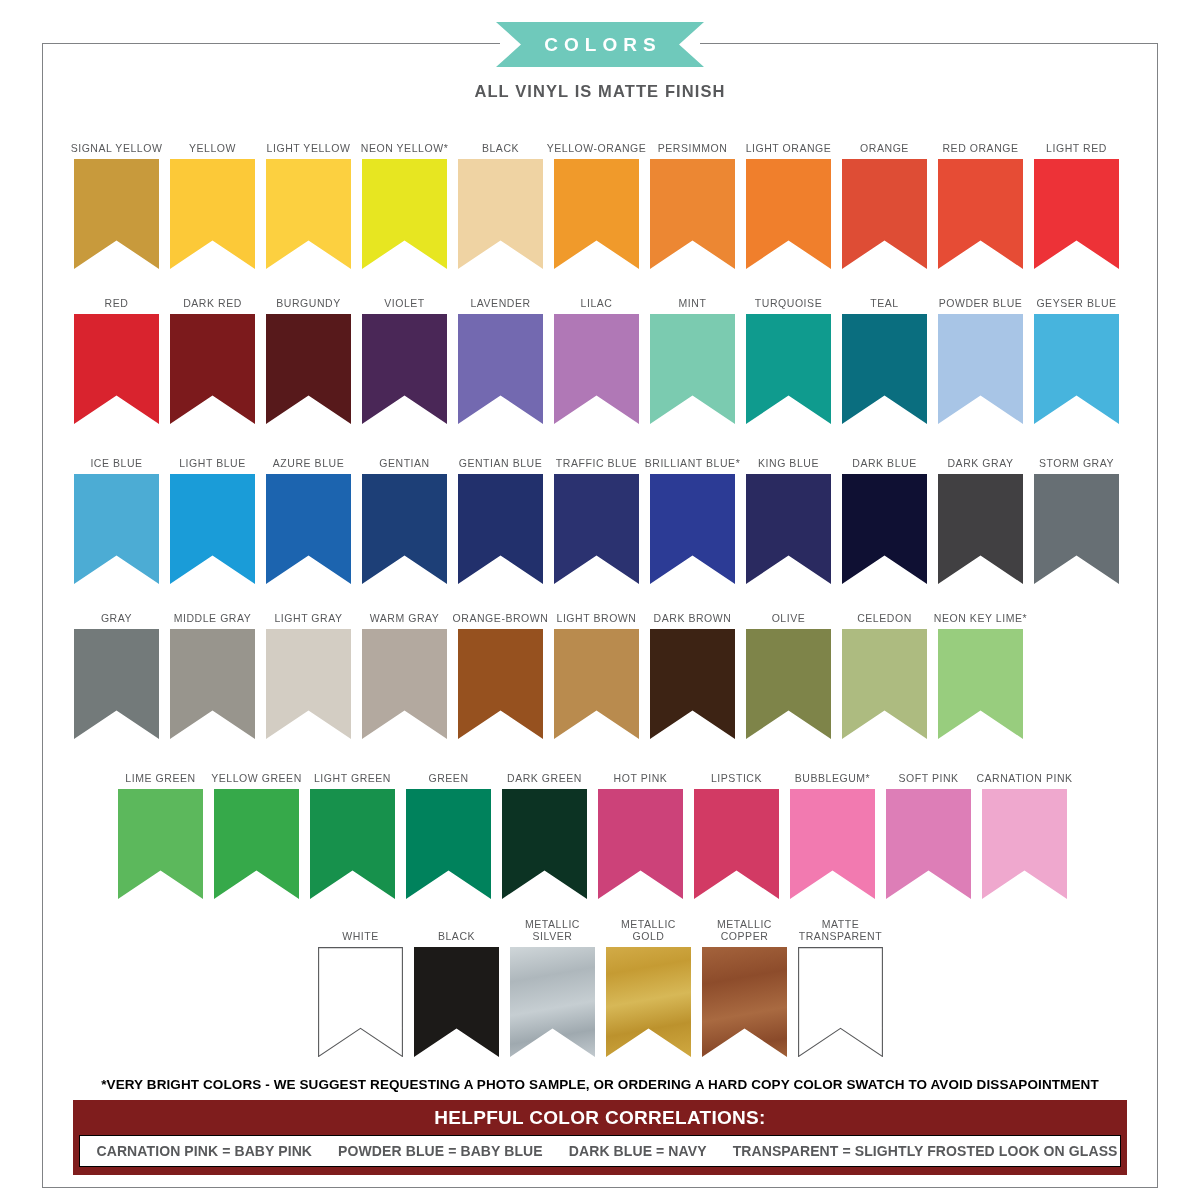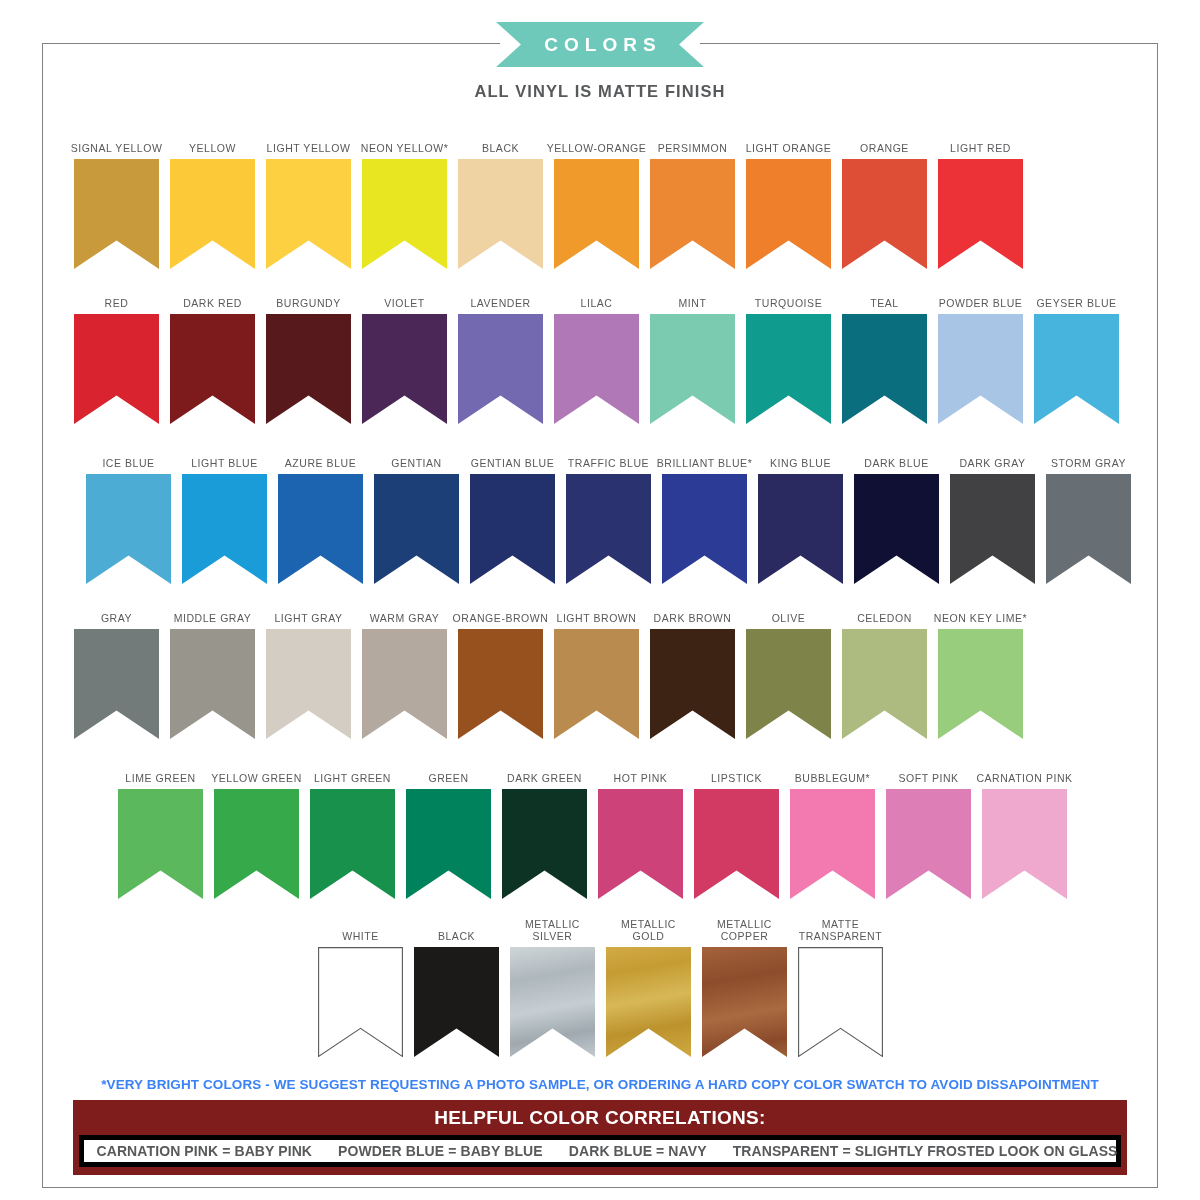--- a/index.html
+++ b/index.html
@@ -114,58 +114,58 @@
   }
   
   .swatch-outline {
     width: 85px; height: 110px;
     display: block;
   }
 
   
   #row1 { left: 74px;  top: 131px; }
   #row2 { left: 74px;  top: 286px; }
-  #row3 { left: 86px;  top: 446px; }
+  #row3 { left: 74px;  top: 446px; }
   #row4 { left: 74px;  top: 601px; }
   #row5 { left: 118px; top: 761px; }
   #row6 { left: 318px; top: 910px; }
 
   #row6 .cell-label { height: 32px; }
 
   
   .footnote {
     position: absolute;
     left: 0; top: 1077px;
     width: 1200px;
     text-align: center;
     font-size: 13.5px;
     font-weight: bold;
     letter-spacing: 0.1px;
-    color: #3b82f6;
+    color: #000000;
   }
 
   
   .corr-block {
     position: absolute;
     left: 73px; top: 1100px;
     width: 1054px;
     background: #7f1d1d;
     padding: 4px 6px 8px 6px;
   }
   .corr-title {
     text-align: center;
     color: #ffffff;
     font-size: 19px;
     font-weight: bold;
     letter-spacing: 0.3px;
     padding: 3px 0 6px 0;
   }
   .corr-list {
     background: #ffffff;
-    border: 5px solid #000000;
+    border: 1px solid #000000;
     display: flex;
     align-items: center;
     justify-content: center;
     height: 32px;
     padding-left: 14px;
   }
   .corr-item {
     font-size: 14px;
     font-weight: bold;
     color: #58595b;
@@ -225,20 +225,24 @@
         <div class="cell-label">PERSIMMON</div>
         <div class="swatch" style="background: rgb(236, 135, 51);"></div>
       </div>
       <div class="cell">
         <div class="cell-label">LIGHT ORANGE</div>
         <div class="swatch" style="background: rgb(240, 127, 44);"></div>
       </div>
       <div class="cell">
         <div class="cell-label">ORANGE</div>
         <div class="swatch" style="background: rgb(222, 77, 53);"></div>
+      </div>
+      <div class="cell">
+        <div class="cell-label">RED ORANGE</div>
+        <div class="swatch" style="background: rgb(230, 76, 53);"></div>
       </div>
       <div class="cell">
         <div class="cell-label">LIGHT RED</div>
         <div class="swatch" style="background: rgb(237, 50, 55);"></div>
       </div>
     </div>
   <div class="row" id="row2">
       <div class="cell">
         <div class="cell-label">RED</div>
         <div class="swatch" style="background: rgb(217, 35, 46);"></div>

